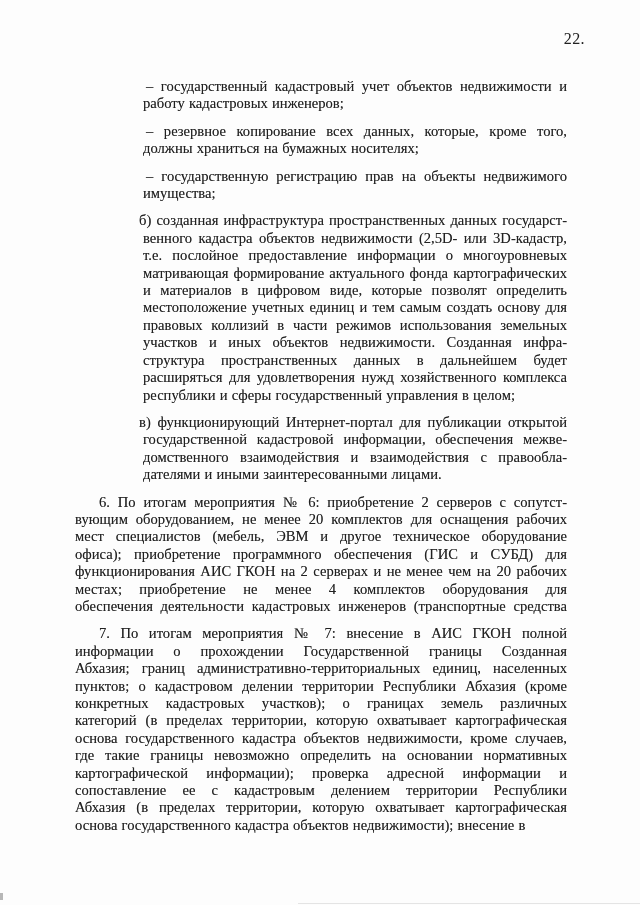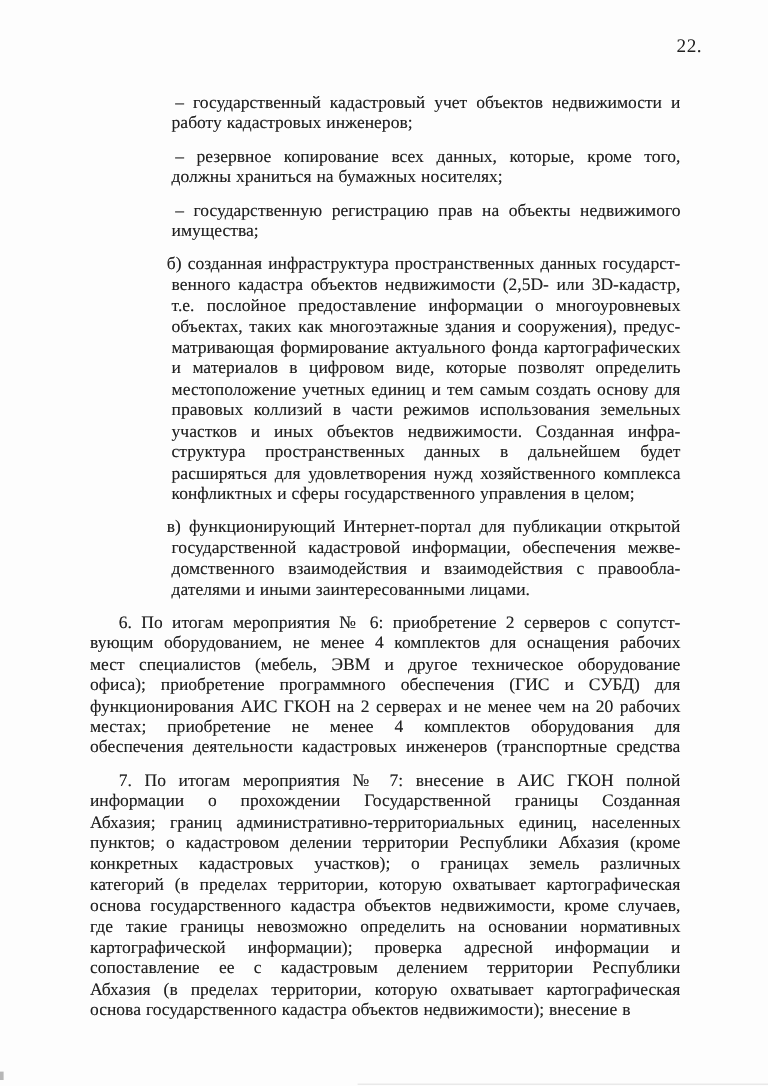--- a/index.html
+++ b/index.html
@@ -79,39 +79,38 @@
         <div class="line last">должны храниться на бумажных носителях;</div>
       </div>
       <div class="block dash">
         <div class="line first">– государственную регистрацию прав на объекты недвижимого</div>
         <div class="line last">имущества;</div>
       </div>
       <div class="block lettered">
         <div class="line first">б) созданная инфраструктура пространственных данных государст-</div>
         <div class="line">венного кадастра объектов недвижимости (2,5D- или 3D-кадастр,</div>
         <div class="line">т.е. послойное предоставление информации о многоуровневых</div>
-        <div class="line">объектах, таких как многоэтажные здания и сооружения), предус-</div>
         <div class="line">матривающая формирование актуального фонда картографических</div>
         <div class="line">и материалов в цифровом виде, которые позволят определить</div>
         <div class="line">местоположение учетных единиц и тем самым создать основу для</div>
         <div class="line">правовых коллизий в части режимов использования земельных</div>
         <div class="line">участков и иных объектов недвижимости. Созданная инфра-</div>
         <div class="line">структура пространственных данных в дальнейшем будет</div>
         <div class="line">расширяться для удовлетворения нужд хозяйственного комплекса</div>
-        <div class="line last">конфликтных и сферы государственного управления в целом;</div>
+        <div class="line last">республики и сферы государственный управления в целом;</div>
       </div>
       <div class="block lettered">
         <div class="line first">в) функционирующий Интернет-портал для публикации открытой</div>
         <div class="line">государственной кадастровой информации, обеспечения межве-</div>
         <div class="line">домственного взаимодействия и взаимодействия с правообла-</div>
         <div class="line last">дателями и иными заинтересованными лицами.</div>
       </div>
       <div class="block numbered">
         <div class="line first">6. По итогам мероприятия № 6: приобретение 2 серверов с сопутст-</div>
-        <div class="line">вующим оборудованием, не менее 4 комплектов для оснащения рабочих</div>
+        <div class="line">вующим оборудованием, не менее 20 комплектов для оснащения рабочих</div>
         <div class="line">мест специалистов (мебель, ЭВМ и другое техническое оборудование</div>
         <div class="line">офиса); приобретение программного обеспечения (ГИС и СУБД) для</div>
         <div class="line">функционирования АИС ГКОН на 2 серверах и не менее чем на 20 рабочих</div>
         <div class="line">местах; приобретение не менее 4 комплектов оборудования для</div>
         <div class="line">обеспечения деятельности кадастровых инженеров (транспортные средства</div>
       </div>
       <div class="block numbered">
         <div class="line first">7. По итогам мероприятия № 7: внесение в АИС ГКОН полной</div>
         <div class="line">информации о прохождении Государственной границы Созданная</div>
         <div class="line">Абхазия; границ административно-территориальных единиц, населенных</div>

